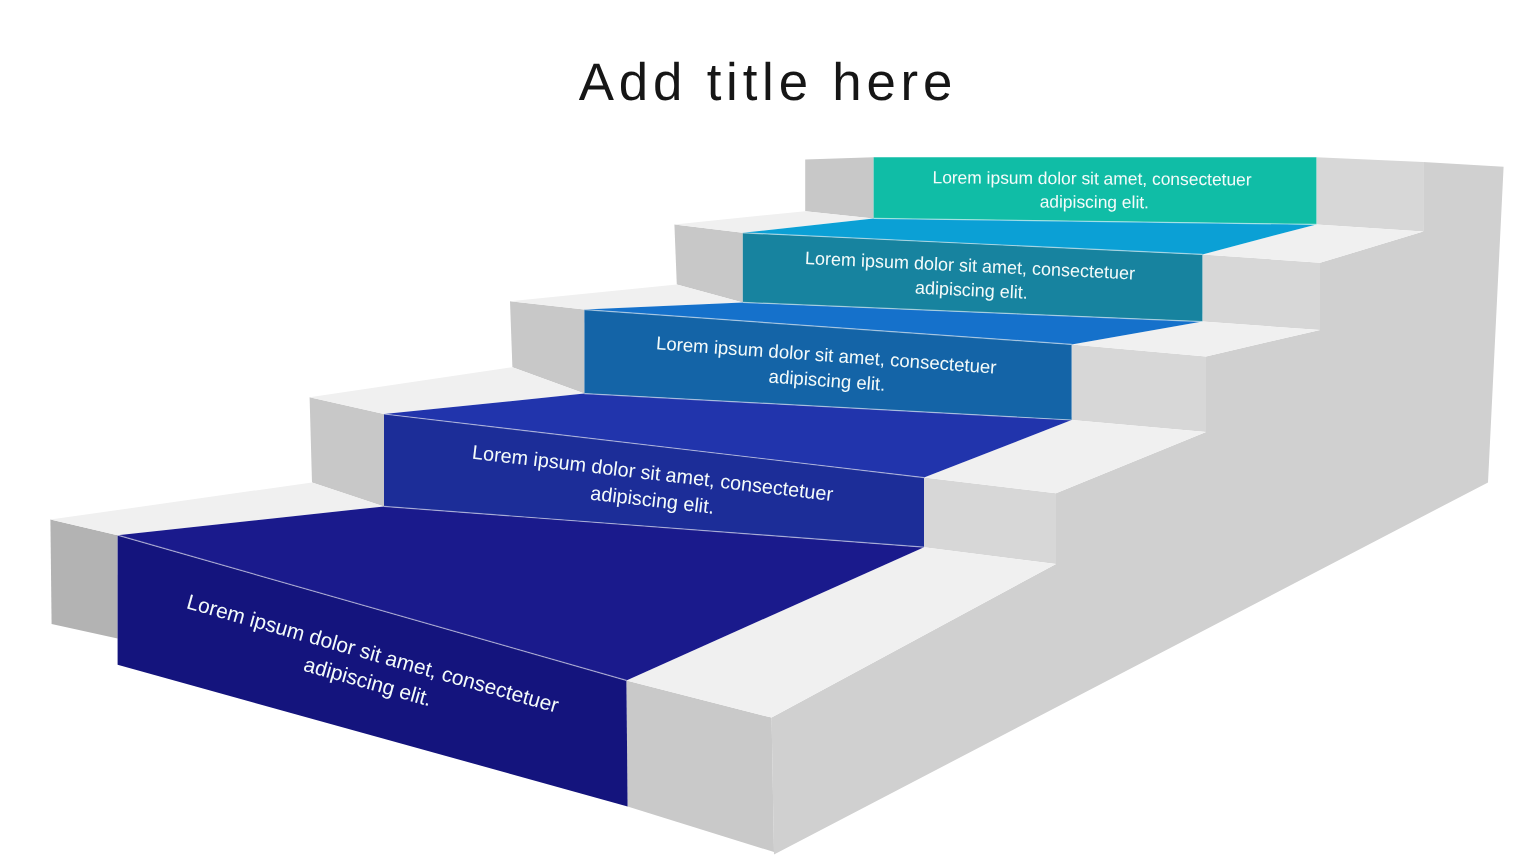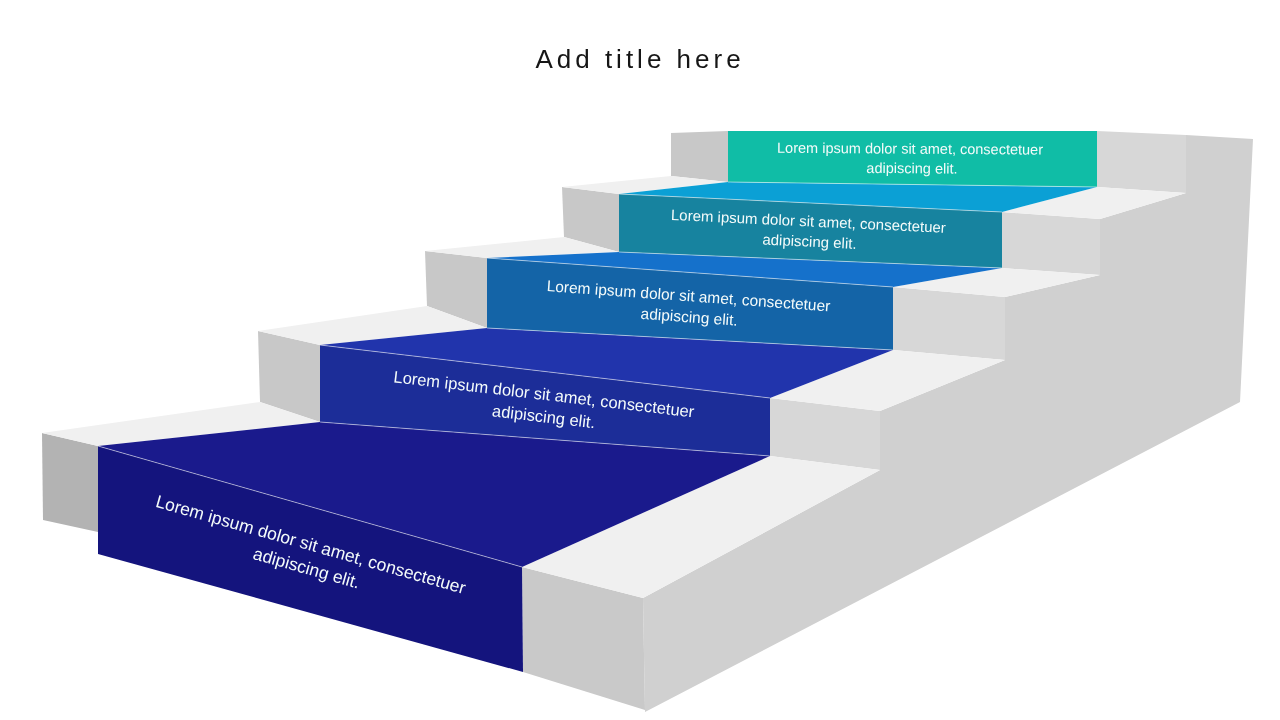--- a/index.html
+++ b/index.html
@@ -14,21 +14,21 @@
     height: 720px;
     background: #ffffff;
     overflow: hidden;
   }
   #slide-title {
     position: absolute;
     top: 44px;
     left: 0;
     width: 100%;
     text-align: center;
-    font-size: 26px;
+    font-size: 44px;
     letter-spacing: 4px;
     color: #161616;
     font-weight: 400;
   }
   #stair-svg {
     position: absolute;
     top: 0;
     left: 0;
   }
   .face-text {

